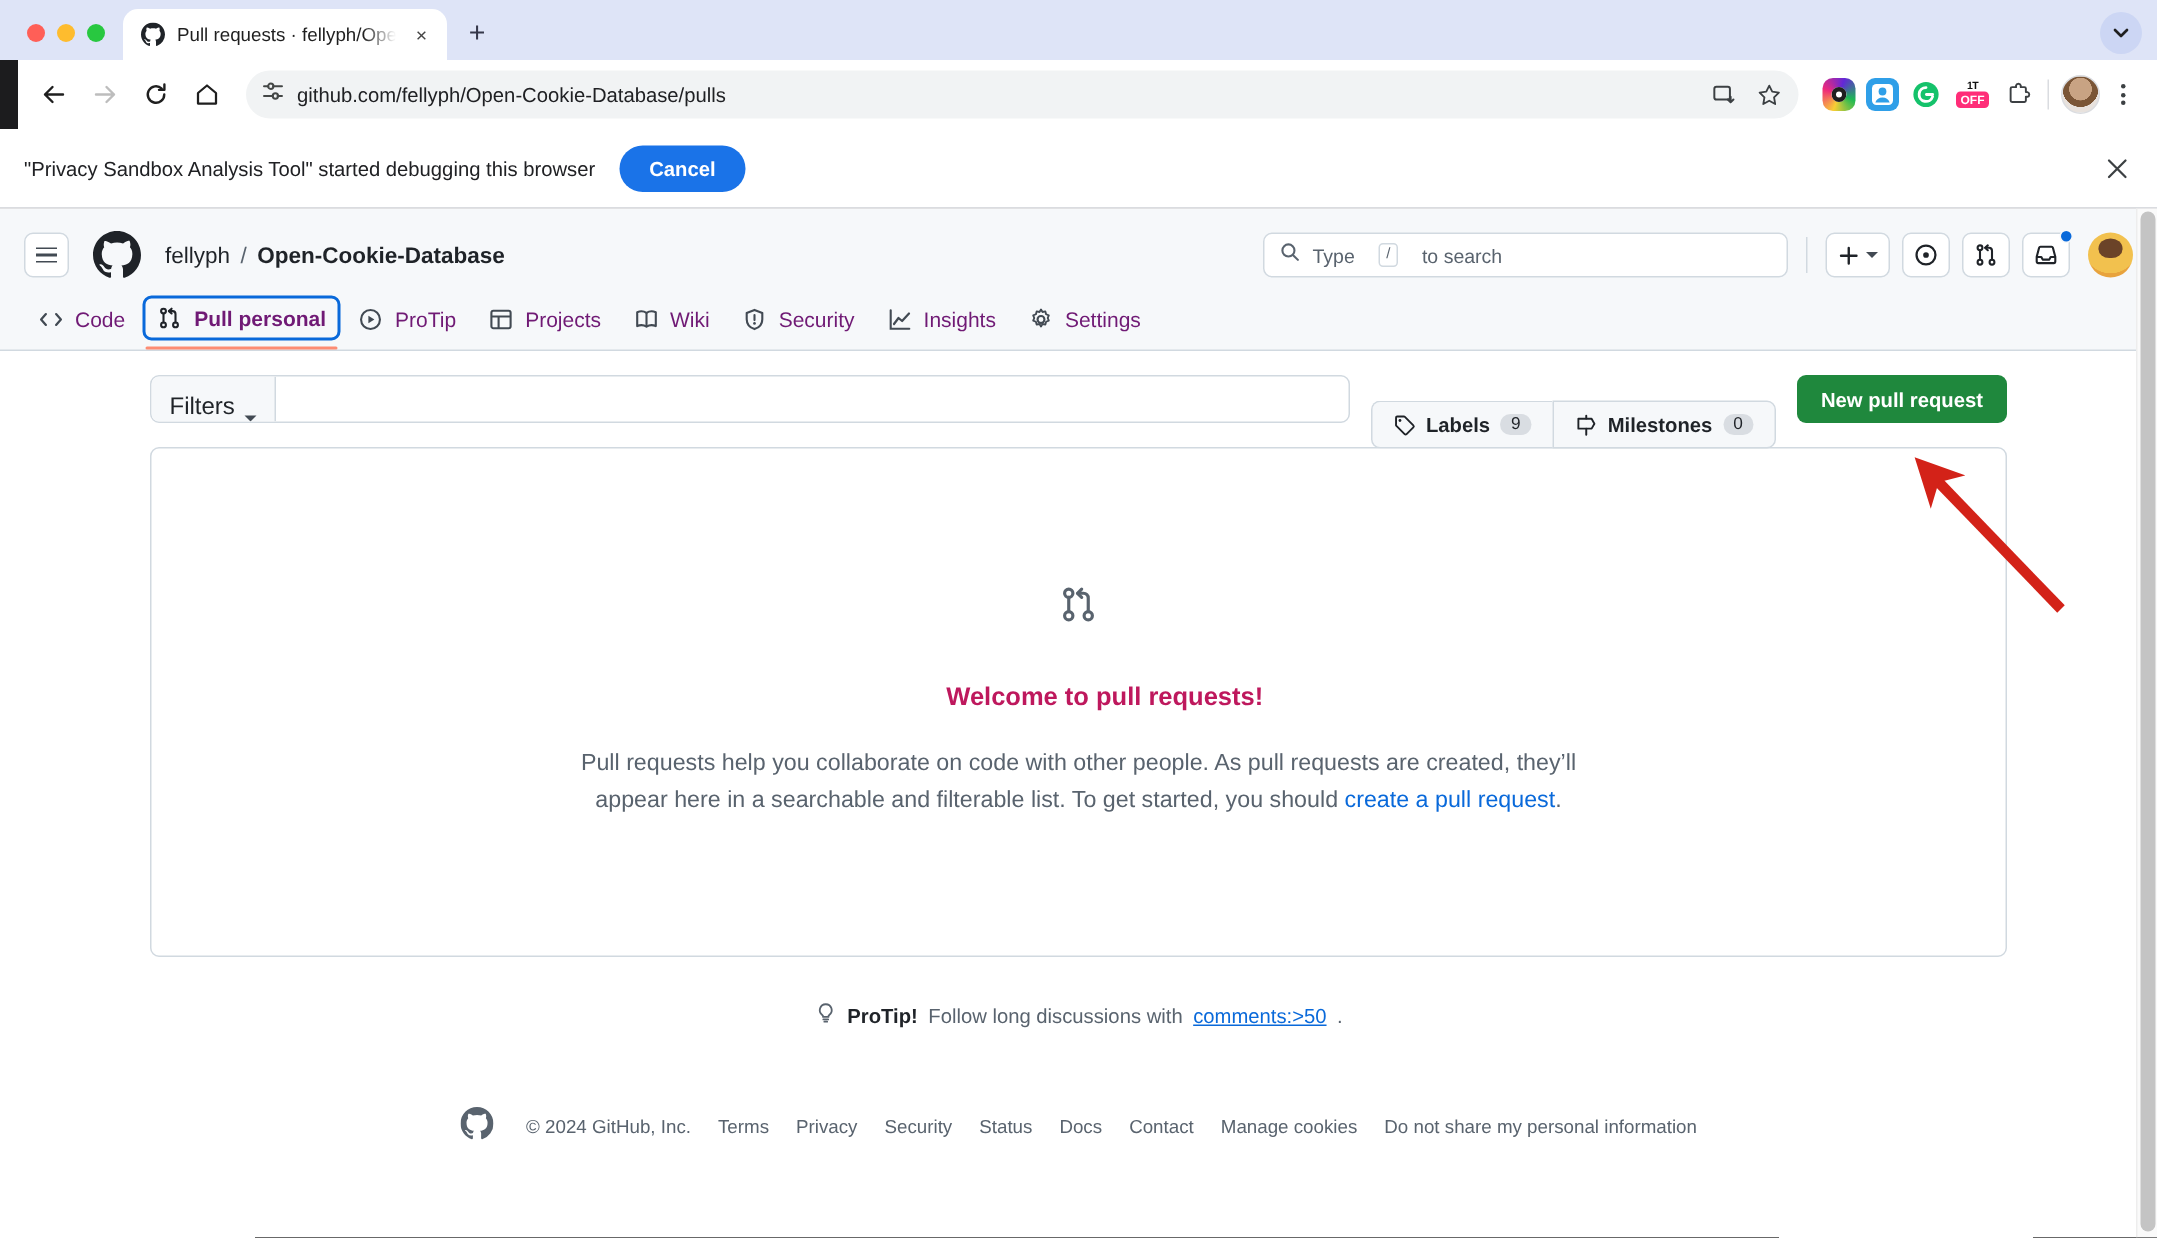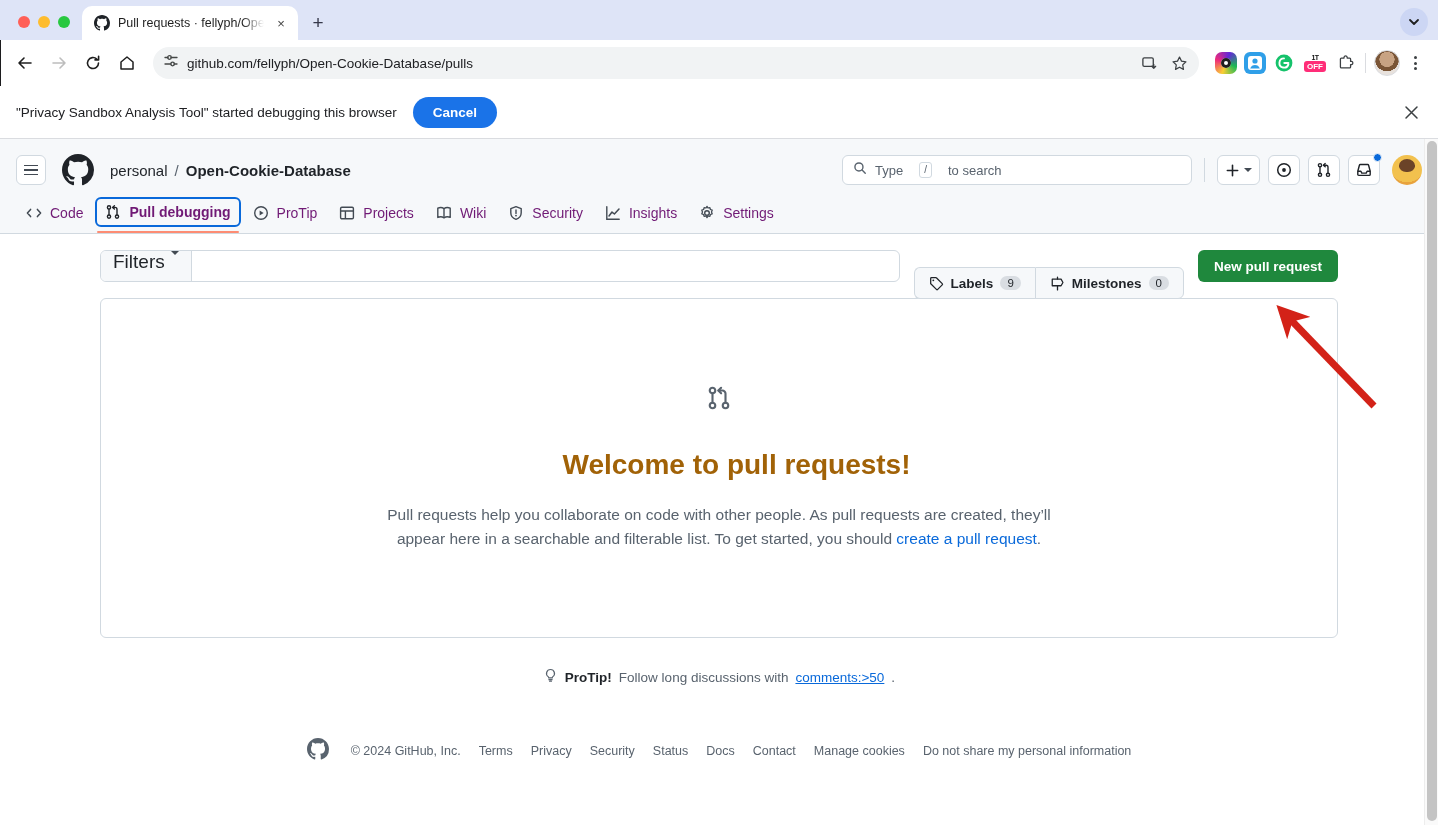--- a/index.html
+++ b/index.html
@@ -58,21 +58,21 @@
     color: #35374a; font-size: 19px; border-radius: 50%;
   }
   .tabsearch {
     position: absolute; right: 10px; bottom: 4px;
     width: 28px; height: 28px; border-radius: 50%;
     background: #ccd6f4;
     display: flex; align-items: center; justify-content: center;
   }
 
   .toolbar {
-    position: absolute; top: 40px; left: 1px; right: 0; height: 46px;
+    position: absolute; top: 40px; left: 12px; right: 0; height: 46px;
     background: #fff;
     display: flex; align-items: center;
     padding: 0 10px 0 8px;
     gap: 2px;
     justify-content: space-between;
   }
   .navbtn {
     width: 32px; height: 32px; border-radius: 50%;
     display: flex; align-items: center; justify-content: center;
     color: #1f1f1f;
@@ -217,22 +217,22 @@
   .navitem.focused::after { bottom: -8px; left: 0; right: 0; }
 
   
   .content { padding: 16px 100px 0 100px; position: relative; }
   .filterbar { display: flex; align-items: center; height: 32px; }
   .filters-group {
     display: flex; flex: 1; height: 32px;
     border: 1px solid #d1d9e0; border-radius: 6px; overflow: hidden; background: #fff;
   }
   .filters-btn {
-    display: flex; align-items: flex-start; gap: 6px;
-    padding: 0 12px; background: #f6f8fa; font-size: 19px; color: #1f2328;
+    display: flex; align-items: flex-end; gap: 6px;
+    padding: 0 12px; background: #f6f8fa; font-size: 16px; color: #1f2328;
     border-right: 1px solid #d1d9e0;
   }
   .caret { width: 0; height: 0; border-left: 4px solid transparent;
            border-right: 4px solid transparent; border-top: 4px solid #424a53; }
   .filter-input {
     flex: 1; display: flex; align-items: center; gap: 8px; padding: 0 10px;
     font-size: 13.5px; color: #1f2328;
   }
   .right-group { display: flex; margin-left: 14px; margin-top: 34px; }
   .lm-btn {
@@ -251,21 +251,21 @@
     border: none; border-radius: 6px; font-size: 13.5px; font-weight: bold;
     padding: 0 16px;
   }
 
   .blankslate {
     margin-top: 16px; border: 1px solid #d1d9e0; border-radius: 6px;
     height: 340px; display: flex; flex-direction: column;
     align-items: center; justify-content: center; background: #fff;
   }
   .blank-icon { margin-bottom: 34px; }
-  .blank-title { font-size: 28px; font-weight: bold; color: #a16207; margin-bottom: 22px; margin-left: 35px; }
+  .blank-title { font-size: 17px; font-weight: bold; color: #be185d; margin-bottom: 22px; margin-left: 35px; }
   .blank-desc {
     width: 670px; text-align: center; font-size: 15.5px;
     color: #59636e; line-height: 1.56;
   }
   .blank-desc a { color: #0969da; text-decoration: none; }
 
   .protip {
     margin-top: 30px; text-align: center;
     font-size: 13.5px; color: #59636e;
     display: flex; align-items: center; justify-content: center; gap: 7px;
@@ -422,21 +422,21 @@
             <i></i>
             <i></i>
             <i></i>
           </div>
         <span class="gh-logo">
           <svg width="32" height="32" viewBox="0 0 16 16">
               <path fill="#1f2328" d="M8 0C3.58 0 0 3.58 0 8c0 3.54 2.29 6.53 5.47 7.59.4.07.55-.17.55-.38 0-.19-.01-.82-.01-1.49-2.01.37-2.53-.49-2.69-.94-.09-.23-.48-.94-.82-1.13-.28-.15-.68-.52-.01-.53.63-.01 1.08.58 1.23.82.72 1.21 1.87.87 2.33.66.07-.52.28-.87.51-1.07-1.78-.2-3.64-.89-3.64-3.95 0-.87.31-1.59.82-2.15-.08-.2-.36-1.02.08-2.12 0 0 .67-.21 2.2.82.64-.18 1.32-.27 2-.27s1.36.09 2 .27c1.53-1.04 2.2-.82 2.2-.82.44 1.1.16 1.92.08 2.12.51.56.82 1.27.82 2.15 0 3.07-1.87 3.75-3.65 3.95.29.25.54.73.54 1.48 0 1.07-.01 1.93-.01 2.2 0 .21.15.46.55.38A8.01 8.01 0 0 0 16 8c0-4.42-3.58-8-8-8z"></path>
             </svg>
         </span>
         <span class="breadcrumb">
-          <a class="bc-owner" style="text-decoration:none;color:#1f2328">personal</a>
+          <a class="bc-owner" style="text-decoration:none;color:#1f2328">fellyph</a>
           <span class="bc-sep">/</span>
           <a class="bc-repo" style="text-decoration:none;color:#1f2328">Open-Cookie-Database</a>
         </span>
 
         <div class="gh-search">
           <span>
             <svg width="14" height="14" viewBox="0 0 16 16">
                 <circle cx="6.8" cy="6.8" r="4.6" stroke="#59636e" stroke-width="1.6" fill="none"></circle>
                 <path d="M10.4 10.4L14 14" stroke="#59636e" stroke-width="1.6" stroke-linecap="round"></path>
               </svg>
@@ -490,21 +490,21 @@
           <span>Code</span>
         </div>
         <div class="navitem active focused">
           <svg width="16" height="16" viewBox="0 0 16 16">
               <circle cx="4" cy="3.4" r="1.6" stroke="#1f2328" stroke-width="1.4" fill="none"></circle>
               <circle cx="4" cy="12.6" r="1.6" stroke="#1f2328" stroke-width="1.4" fill="none"></circle>
               <circle cx="12" cy="12.6" r="1.6" stroke="#1f2328" stroke-width="1.4" fill="none"></circle>
               <path d="M4 5.1v5.9M12 11V5.4a2 2 0 0 0-2-2H7.8" stroke="#1f2328" stroke-width="1.4" fill="none" stroke-linecap="round"></path>
               <path d="M9.4 1.8L7.6 3.4l1.8 1.6" stroke="#1f2328" stroke-width="1.4" fill="none" stroke-linecap="round" stroke-linejoin="round"></path>
             </svg>
-          <span>Pull debugging</span>
+          <span>Pull personal</span>
         </div>
         <div class="navitem">
           <svg width="16" height="16" viewBox="0 0 16 16">
               <circle cx="8" cy="8" r="6.3" stroke="#424a53" stroke-width="1.4" fill="none"></circle>
               <path d="M6.6 5.5l4 2.5-4 2.5z" fill="#424a53"></path>
             </svg>
           <span>ProTip</span>
         </div>
         <div class="navitem">
           <svg width="16" height="16" viewBox="0 0 16 16">

